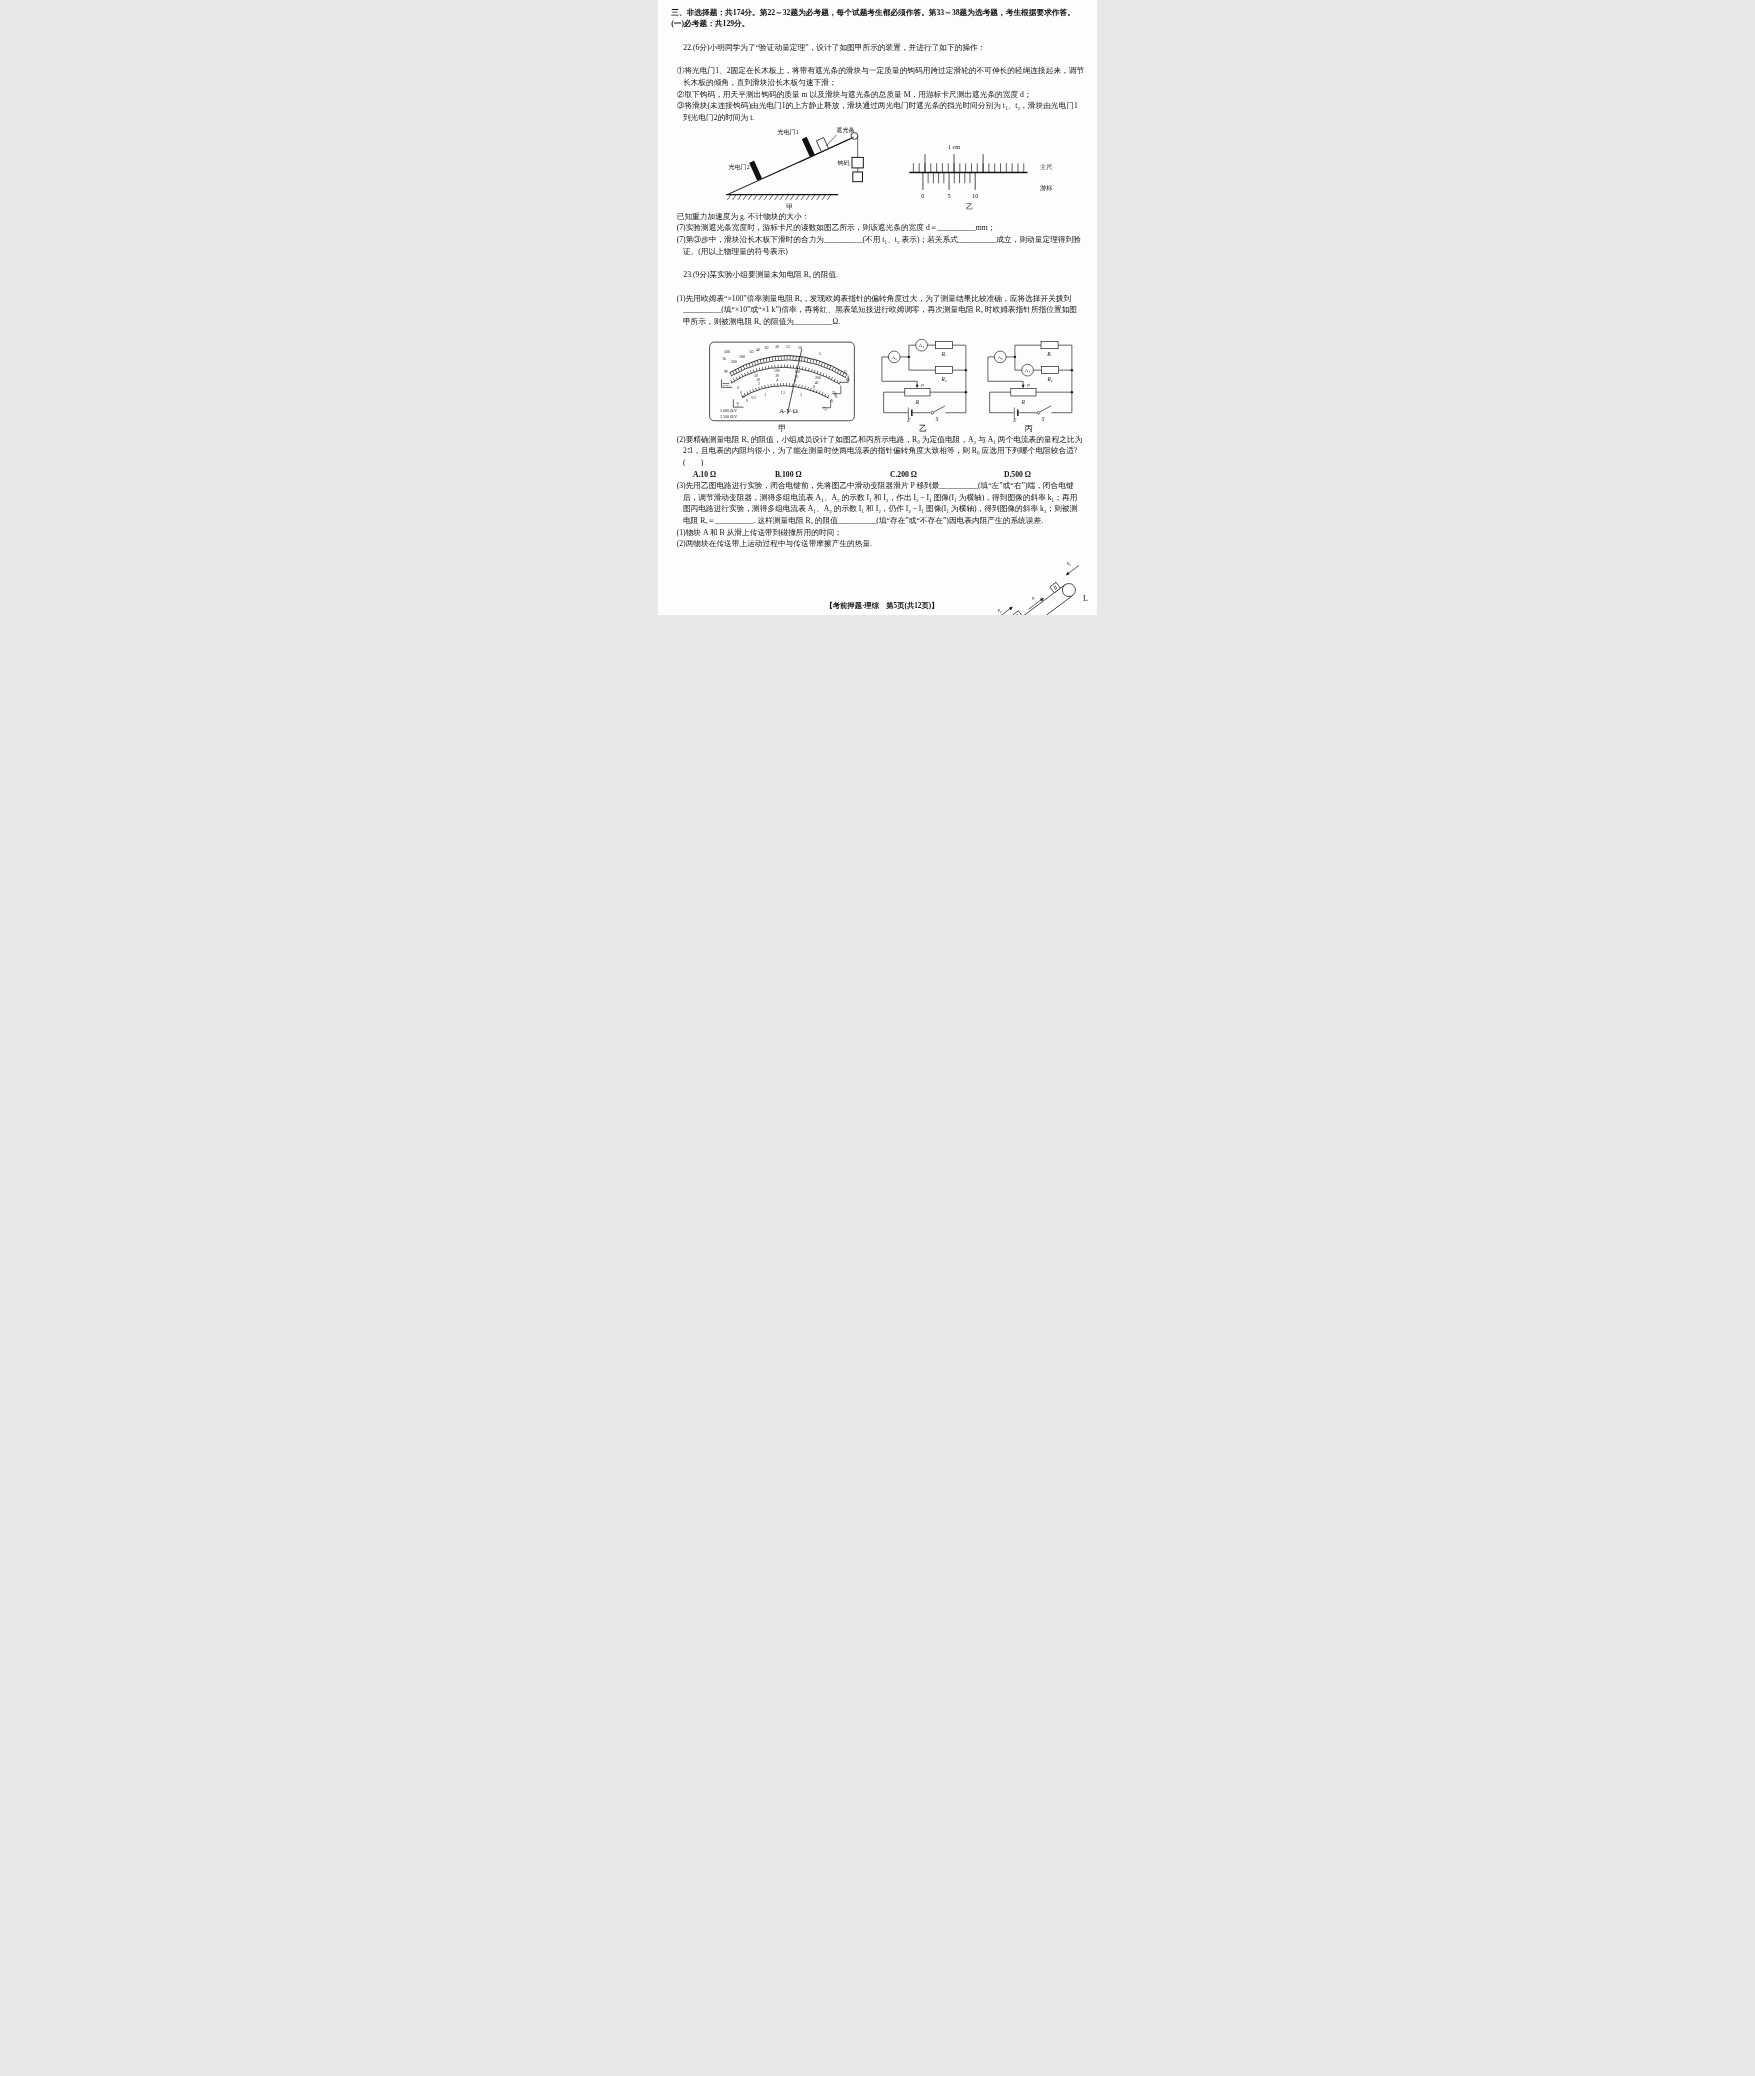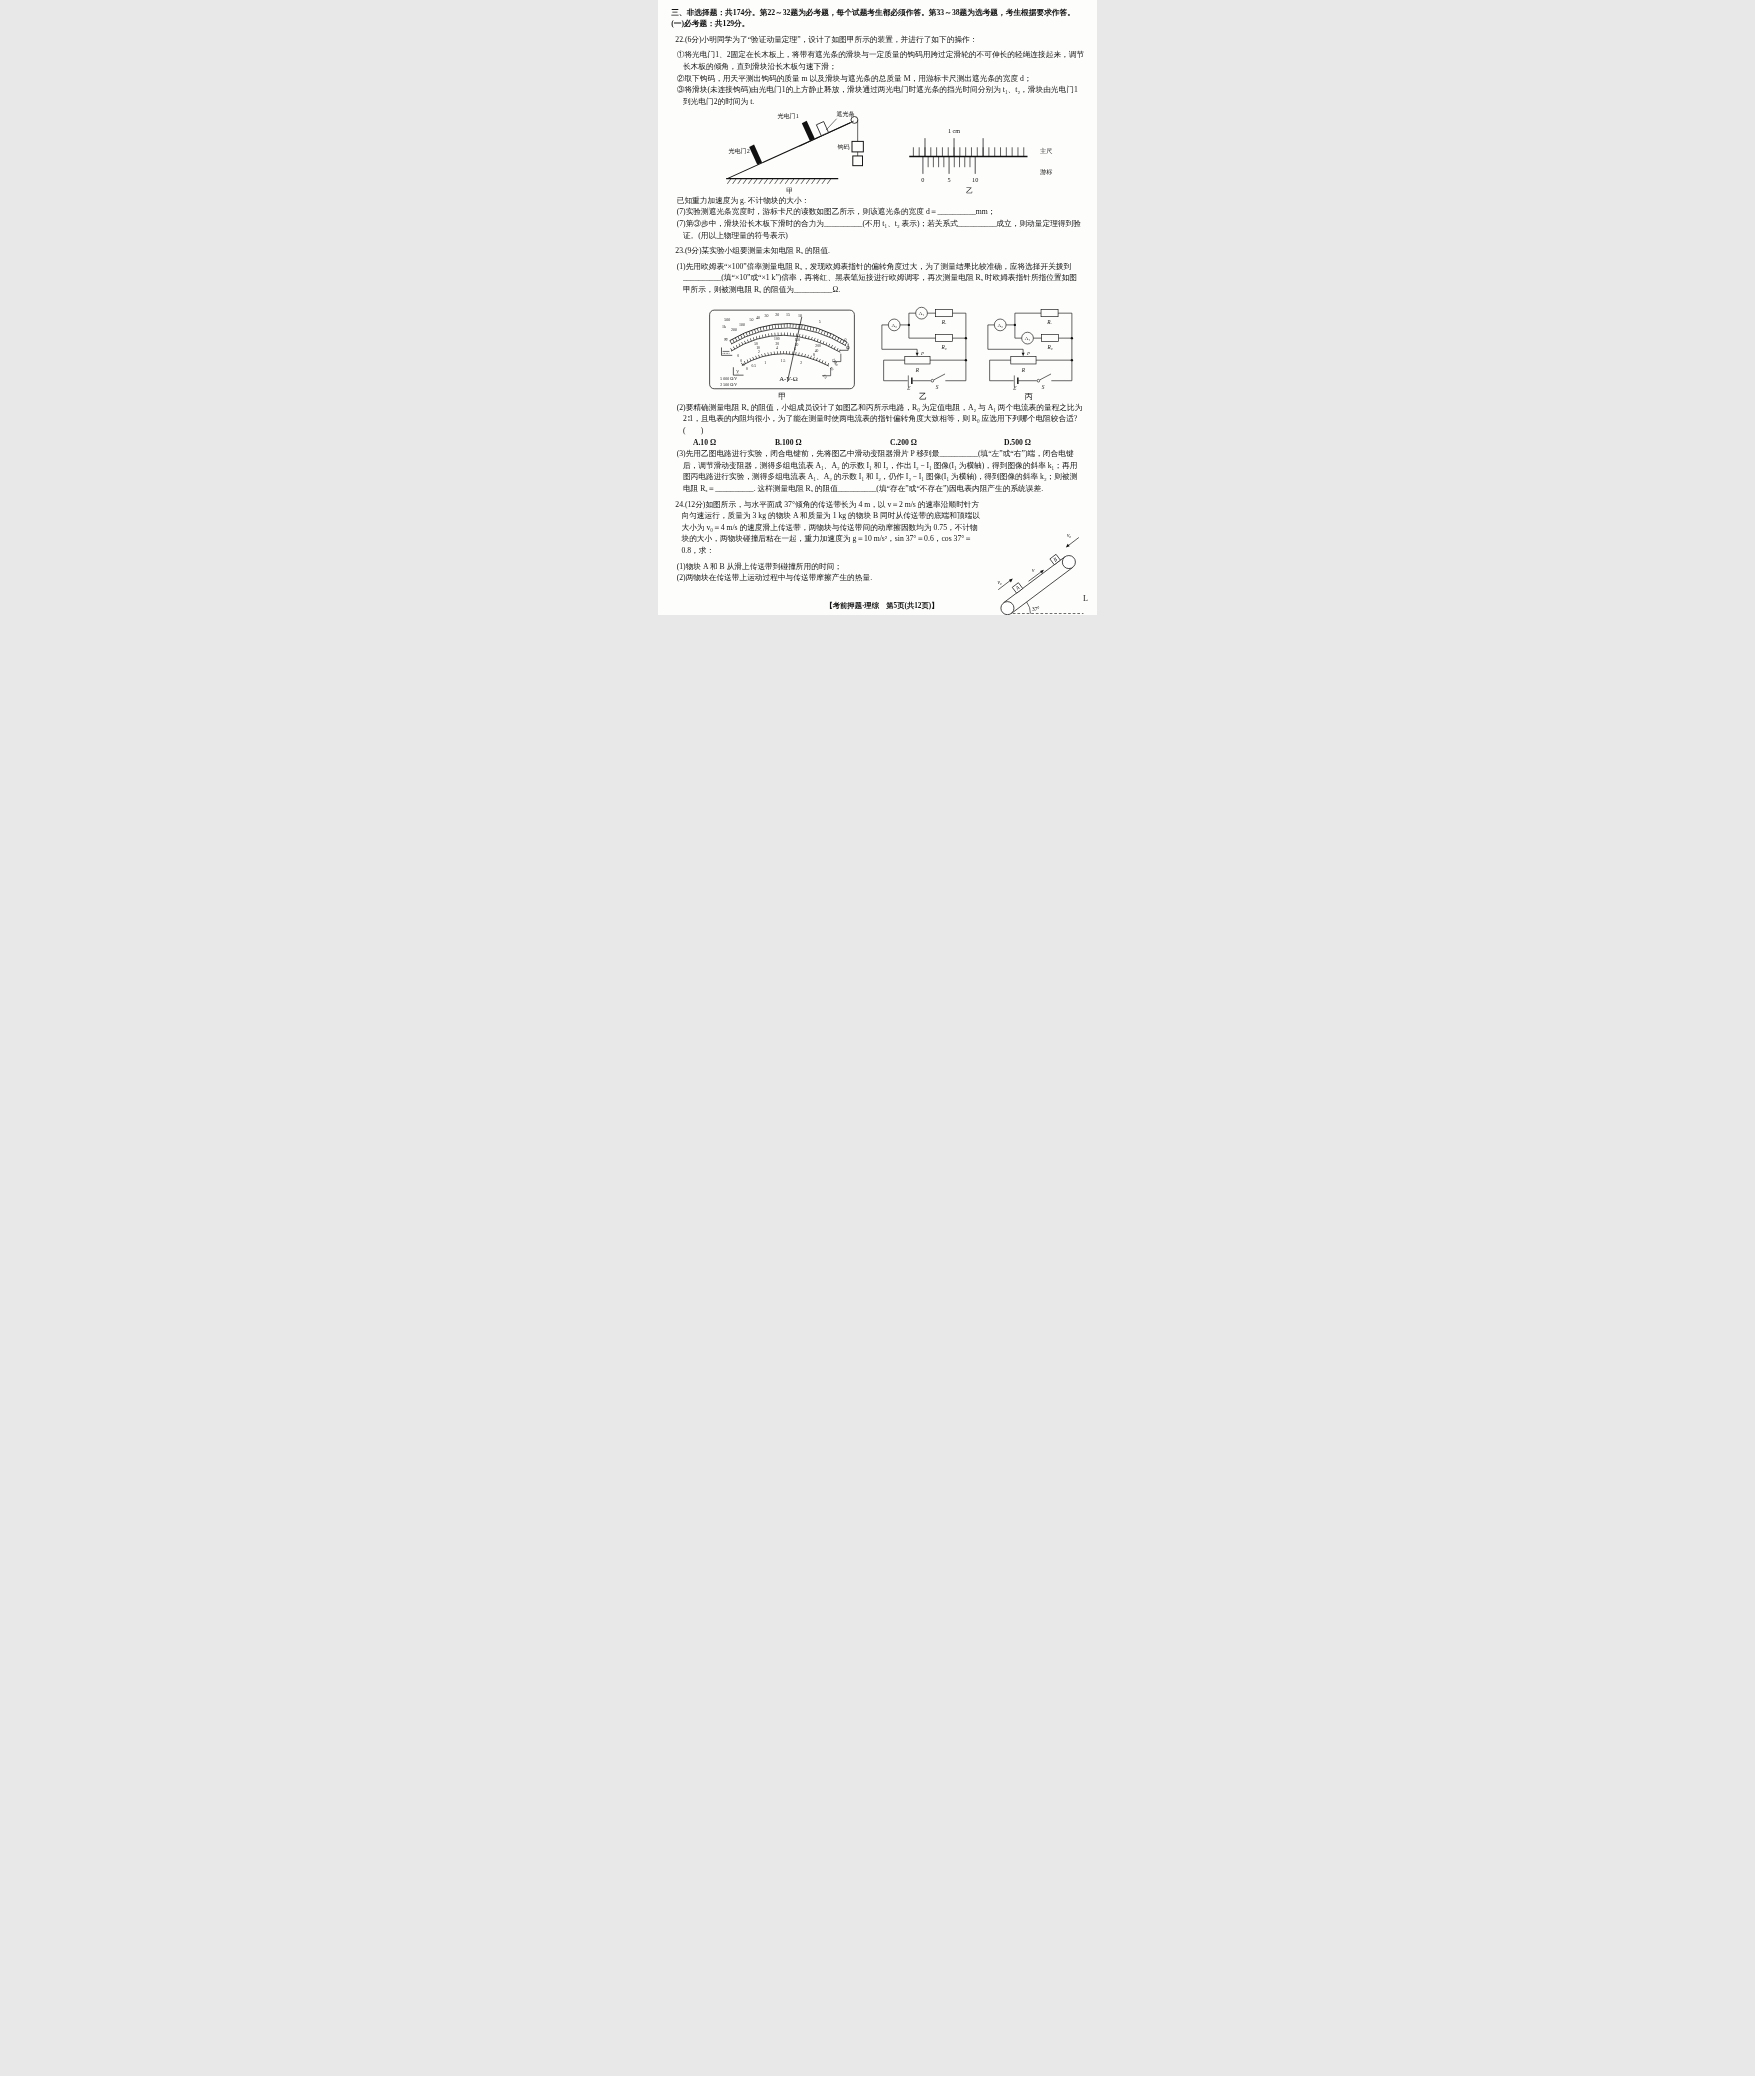--- a/index.html
+++ b/index.html
@@ -10,21 +10,21 @@
     background:#fdfdfc;
     color:#111;
     font-family:"Liberation Serif","DejaVu Serif",serif;
     font-size:7.7px;
     line-height:11.6px;
     overflow:hidden;
     box-sizing:border-box;
     padding:6.6px 12.5px 0 13.3px;
   }
   .hd{font-weight:bold;padding-left:6.2px;text-indent:-6.2px;margin:0;}
-  .stem{padding-left:6.2px;text-indent:-6.2px;margin:4px;}
+  .stem{padding-left:6.2px;text-indent:-6.2px;margin:12px;}
   .sub{margin:0 0 0 5.4px;padding-left:6.2px;text-indent:-6.2px;}
   .figrow{display:flex;align-items:flex-end;}
   .figrow svg{display:block;}
   .figcol{display:flex;flex-direction:column;align-items:center;}
   .figcap{text-align:center;font-size:8px;line-height:9px;margin-top:0.8px;}
   .options{display:flex;margin:0 0 0 21.6px;font-weight:bold;}
   .options span{display:inline-block;}
   .opt-a{width:82px;} .opt-b{width:115px;} .opt-c{width:114px;}
   .footer{
     position:absolute;left:0;right:0;bottom:3.3px;
@@ -275,21 +275,20 @@
         <text x="112" y="106" font-size="14" class="it">v</text>
         <line x1="234" y1="16" x2="204" y2="39" stroke="#111" stroke-width="1.8"></line>
         <polygon points="200,42 210,39 205,32" fill="#111"></polygon>
         <text x="203" y="16" font-size="14" class="it">v₀</text>
 
         <line x1="62" y1="214" x2="246" y2="214" stroke="#111" stroke-width="1.6" stroke-dasharray="7 5"></line>
         <path d="M108 214 A50 50 0 0 0 98 184" fill="none" stroke="#111" stroke-width="1.6"></path>
         <text x="112" y="208" font-size="14">37°</text>
       </svg>
     </div>
-    <p class="stem">24.(12分)如图所示，与水平面成 37°倾角的传送带长为 4 m，以 v＝2 m/s 的速率沿顺时针方向匀速运行，质量为 3 kg 的物块 A 和质量为 1 kg 的物块 B 同时从传送带的底端和顶端以大小为 v₀＝4 m/s 的速度滑上传送带，两物块与传送带间的动摩擦因数均为 0.75，不计物块的大小，两物块碰撞后粘在一起，重力加速度为 g＝10 m/s²，sin 37°＝0.6，cos 37°＝0.8，求：</p>
     <p class="sub">(1)物块 A 和 B 从滑上传送带到碰撞所用的时间；</p>
     <p class="sub">(2)两物块在传送带上运动过程中与传送带摩擦产生的热量.</p>
   </div>
 
   <div class="footer">【考前押题·理综　第5页(共12页)】</div>
   <div class="corner">L</div>
 </div>
 
 
 </body></html>

